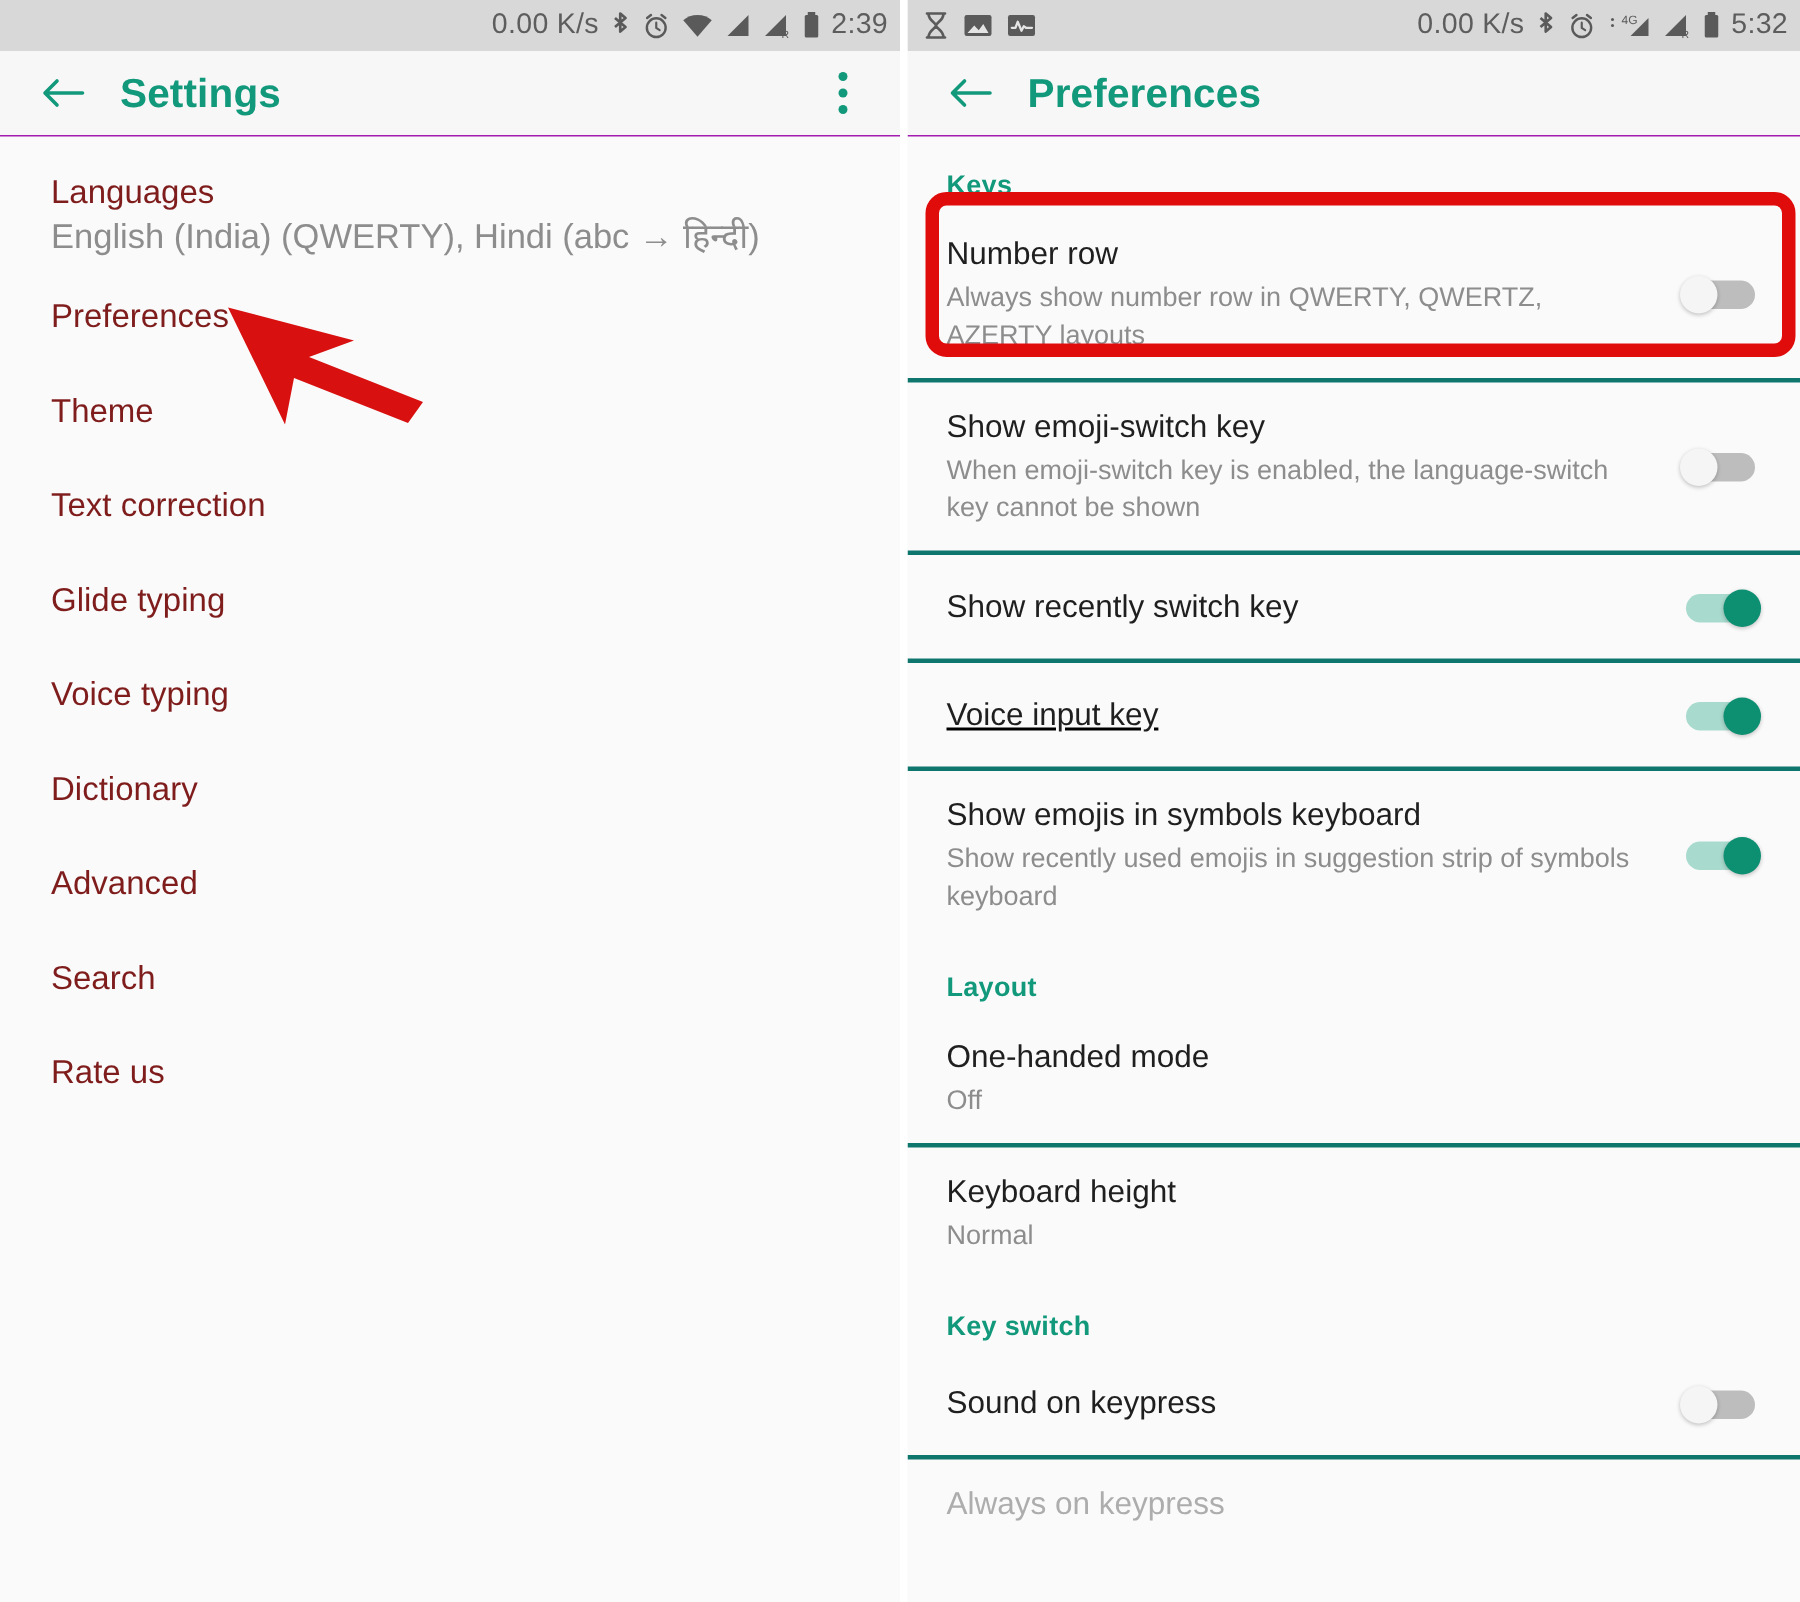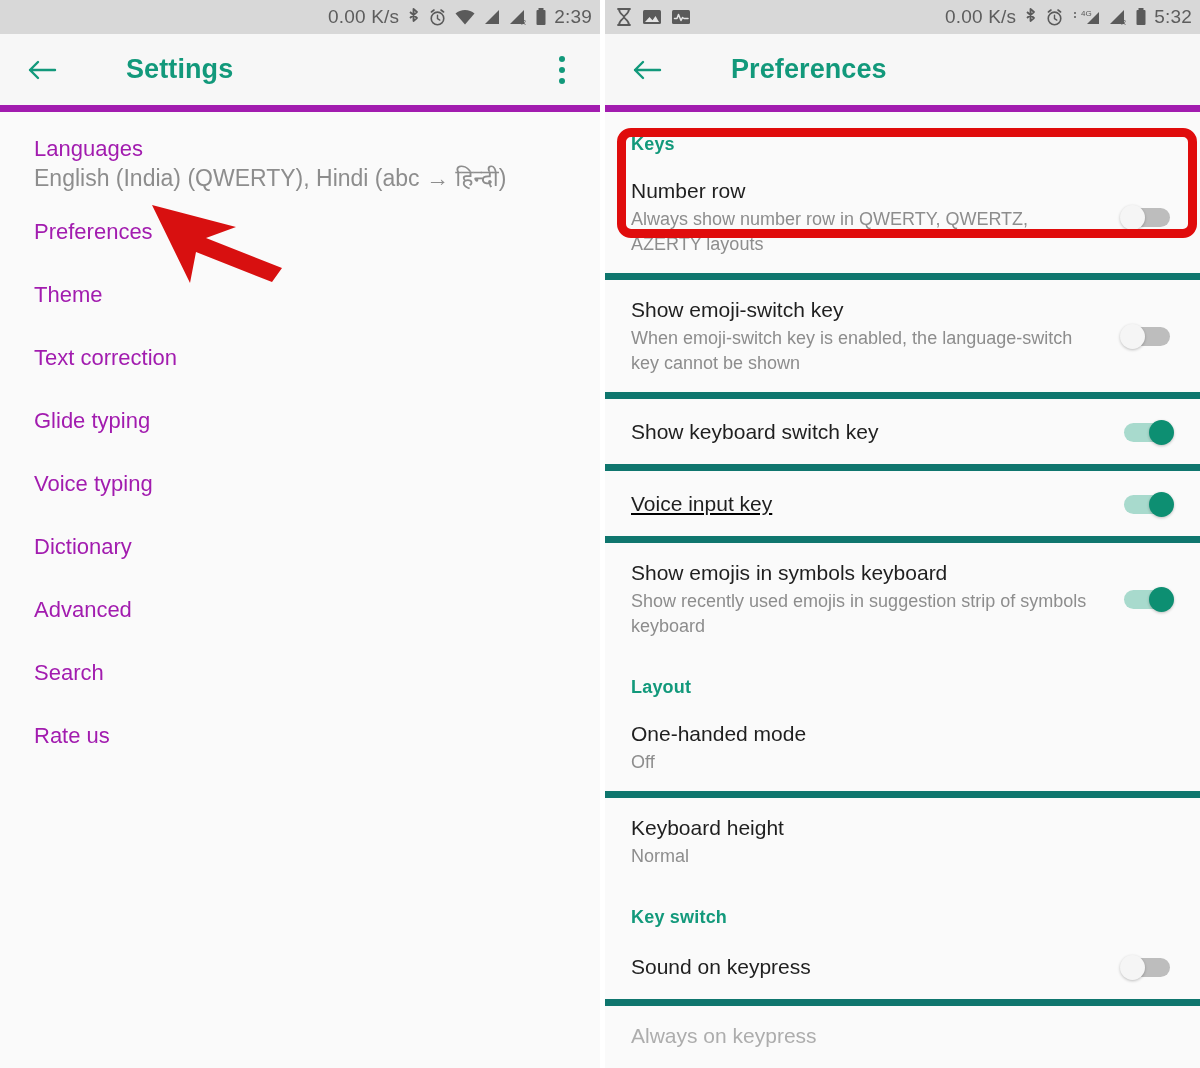--- a/index.html
+++ b/index.html
@@ -47,28 +47,27 @@
     display: flex;
     align-items: center;
     gap: 7px;
   }
   .sb-text { font-size: 19px; color: #5d5d5d; letter-spacing: 0.2px; }
   .sb-ico { display: inline-flex; align-items: center; justify-content: center; }
   .sb-ico svg { display: block; }
 
   
   .appbar {
-    height: 78px;
+    height: 57px;
     background: #f7f7f7;
     display: flex;
     align-items: center;
     padding: 0 20px 0 22px;
     box-sizing: border-box;
-    border-bottom: 7px solid #a21caf;
-    gap: 46px;
+    border-bottom: 1px solid #a21caf;
   }
   .appbar-back {
     width: 40px; height: 40px;
     display: flex; align-items: center; justify-content: center;
     margin-right: 18px;
     cursor: pointer;
   }
   .appbar-title {
     font-size: 27px;
     font-weight: bold;
@@ -95,21 +94,21 @@
     padding: 0 34px;
     height: 63px;
     display: flex;
     flex-direction: column;
     justify-content: center;
     cursor: pointer;
   }
   .litem.tall { height: 74px; }
   .litem-title {
     font-size: 22px;
-    color: #a21caf;
+    color: #7f1d1d;
     line-height: 28px;
   }
   .litem-sub {
     font-size: 23px;
     color: #8d8d8d;
     line-height: 26px;
     margin-top: 2px;
   }
 
   
@@ -117,21 +116,21 @@
     font-size: 18px;
     font-weight: bold;
     color: #12997b;
     padding: 22px 26px 6px 26px;
     letter-spacing: 0.2px;
   }
   .row {
     display: flex;
     align-items: center;
     padding: 16px 26px;
-    border-bottom: 7px solid #0f766e;
+    border-bottom: 3px solid #0f766e;
     box-sizing: border-box;
     cursor: pointer;
     min-height: 66px;
   }
   .row.no-border { border-bottom: none; }
   .row-text { flex: 1; padding-right: 18px; }
   .row-title {
     font-size: 21px;
     color: #1f1f1f;
     line-height: 28px;
@@ -375,21 +374,21 @@
         <div class="row-sub">When emoji-switch key is enabled, the language-switch key cannot be shown</div>
       </div>
       <div class="toggle off">
         <span class="track"></span>
         <span class="thumb"></span>
       </div>
     </div>
 
     <div class="row" style="min-height:72px;">
       <div class="row-text">
-        <div class="row-title">Show keyboard switch key</div>
+        <div class="row-title">Show recently switch key</div>
       </div>
       <div class="toggle on">
         <span class="track"></span>
         <span class="thumb"></span>
       </div>
     </div>
 
     <div class="row" style="min-height:72px;text-decoration:underline;">
       <div class="row-text">
         <div class="row-title">Voice input key</div>

